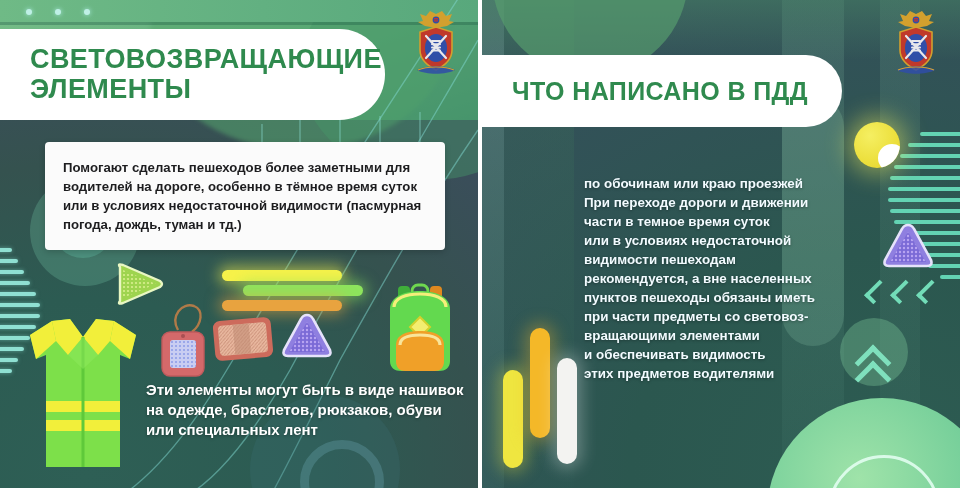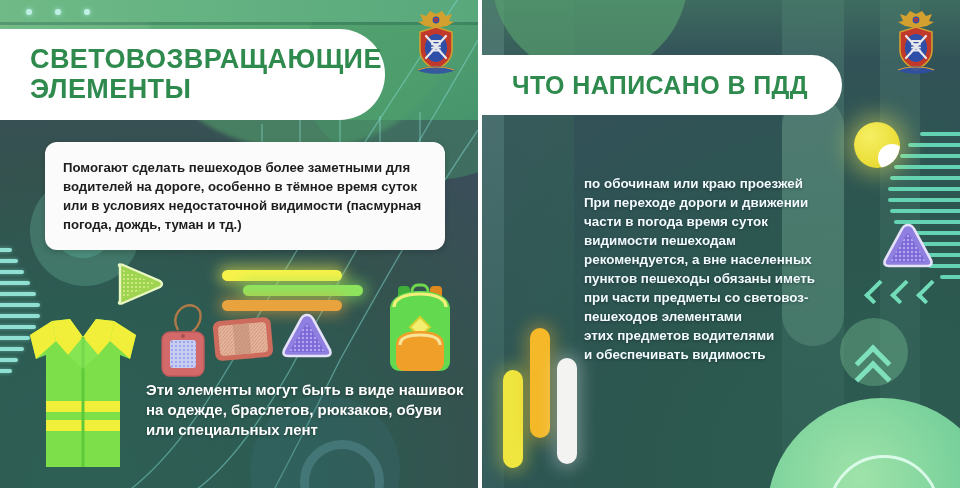--- a/index.html
+++ b/index.html
@@ -63,31 +63,31 @@
     background:#ffffff;
     border-radius:0 46px 46px 0;
     box-shadow:0 0 0 5px rgba(255,255,255,.0);
     display:flex; align-items:center;
   }
   .title-pill::after{
     content:""; position:absolute; left:0; top:-5px; right:-5px; bottom:-5px;
     border-radius:0 51px 51px 0; border:5px solid #3f9a5f; border-left:none; z-index:-1;
   }
   .title-pill-left{ width:415px; padding-left:60px; }
-  .title-pill-right{ left:-30px; top:55px; width:390px; padding-left:60px; height:60px; }
+  .title-pill-right{ left:-30px; top:55px; width:390px; padding-left:60px; height:72px; }
   .title-text{
     color:#2f8a4e; font-weight:800; font-size:27px; line-height:1.08;
     letter-spacing:.4px; text-transform:uppercase;
   }
   .title-text-right{ font-size:25px; }
 
   
   .info-card{
     position:absolute; left:45px; top:142px; width:400px;
-    background:#fbfbfb; border-radius:12px;
+    background:#fbfbfb; border-radius:4px;
     padding:16px 18px 15px 18px;
     box-shadow:0 2px 6px rgba(0,0,0,.18);
   }
   .info-card p{
     color:#1d1d1f; font-size:13.2px; font-weight:700; line-height:1.45;
   }
 
   
   .caption{
     position:absolute; left:146px; top:380px; width:320px;
@@ -450,26 +450,27 @@
     </div>
 
     <div class="title-pill title-pill-right">
       <div class="title-text title-text-right">ЧТО НАПИСАНО В ПДД</div>
     </div>
 
 
     <div class="body-r">
         <span>по обочинам или краю проезжей</span>
         <span>При переходе дороги и движении</span>
-        <span>части в погода время суток</span>
+        <span>части в темное время суток</span>
+        <span>или в условиях недостаточной</span>
         <span>видимости пешеходам</span>
         <span>рекомендуется, а вне населенных</span>
         <span>пунктов пешеходы обязаны иметь</span>
         <span>при части предметы со световоз-</span>
-        <span>пешеходов элементами</span>
+        <span>вращающими элементами</span>
+        <span>и обеспечивать видимость</span>
         <span>этих предметов водителями</span>
-        <span>и обеспечивать видимость</span>
       </div>
 
     <div class="bottom-white"></div>
   </div>
 
 </div>
 
 </body></html>

